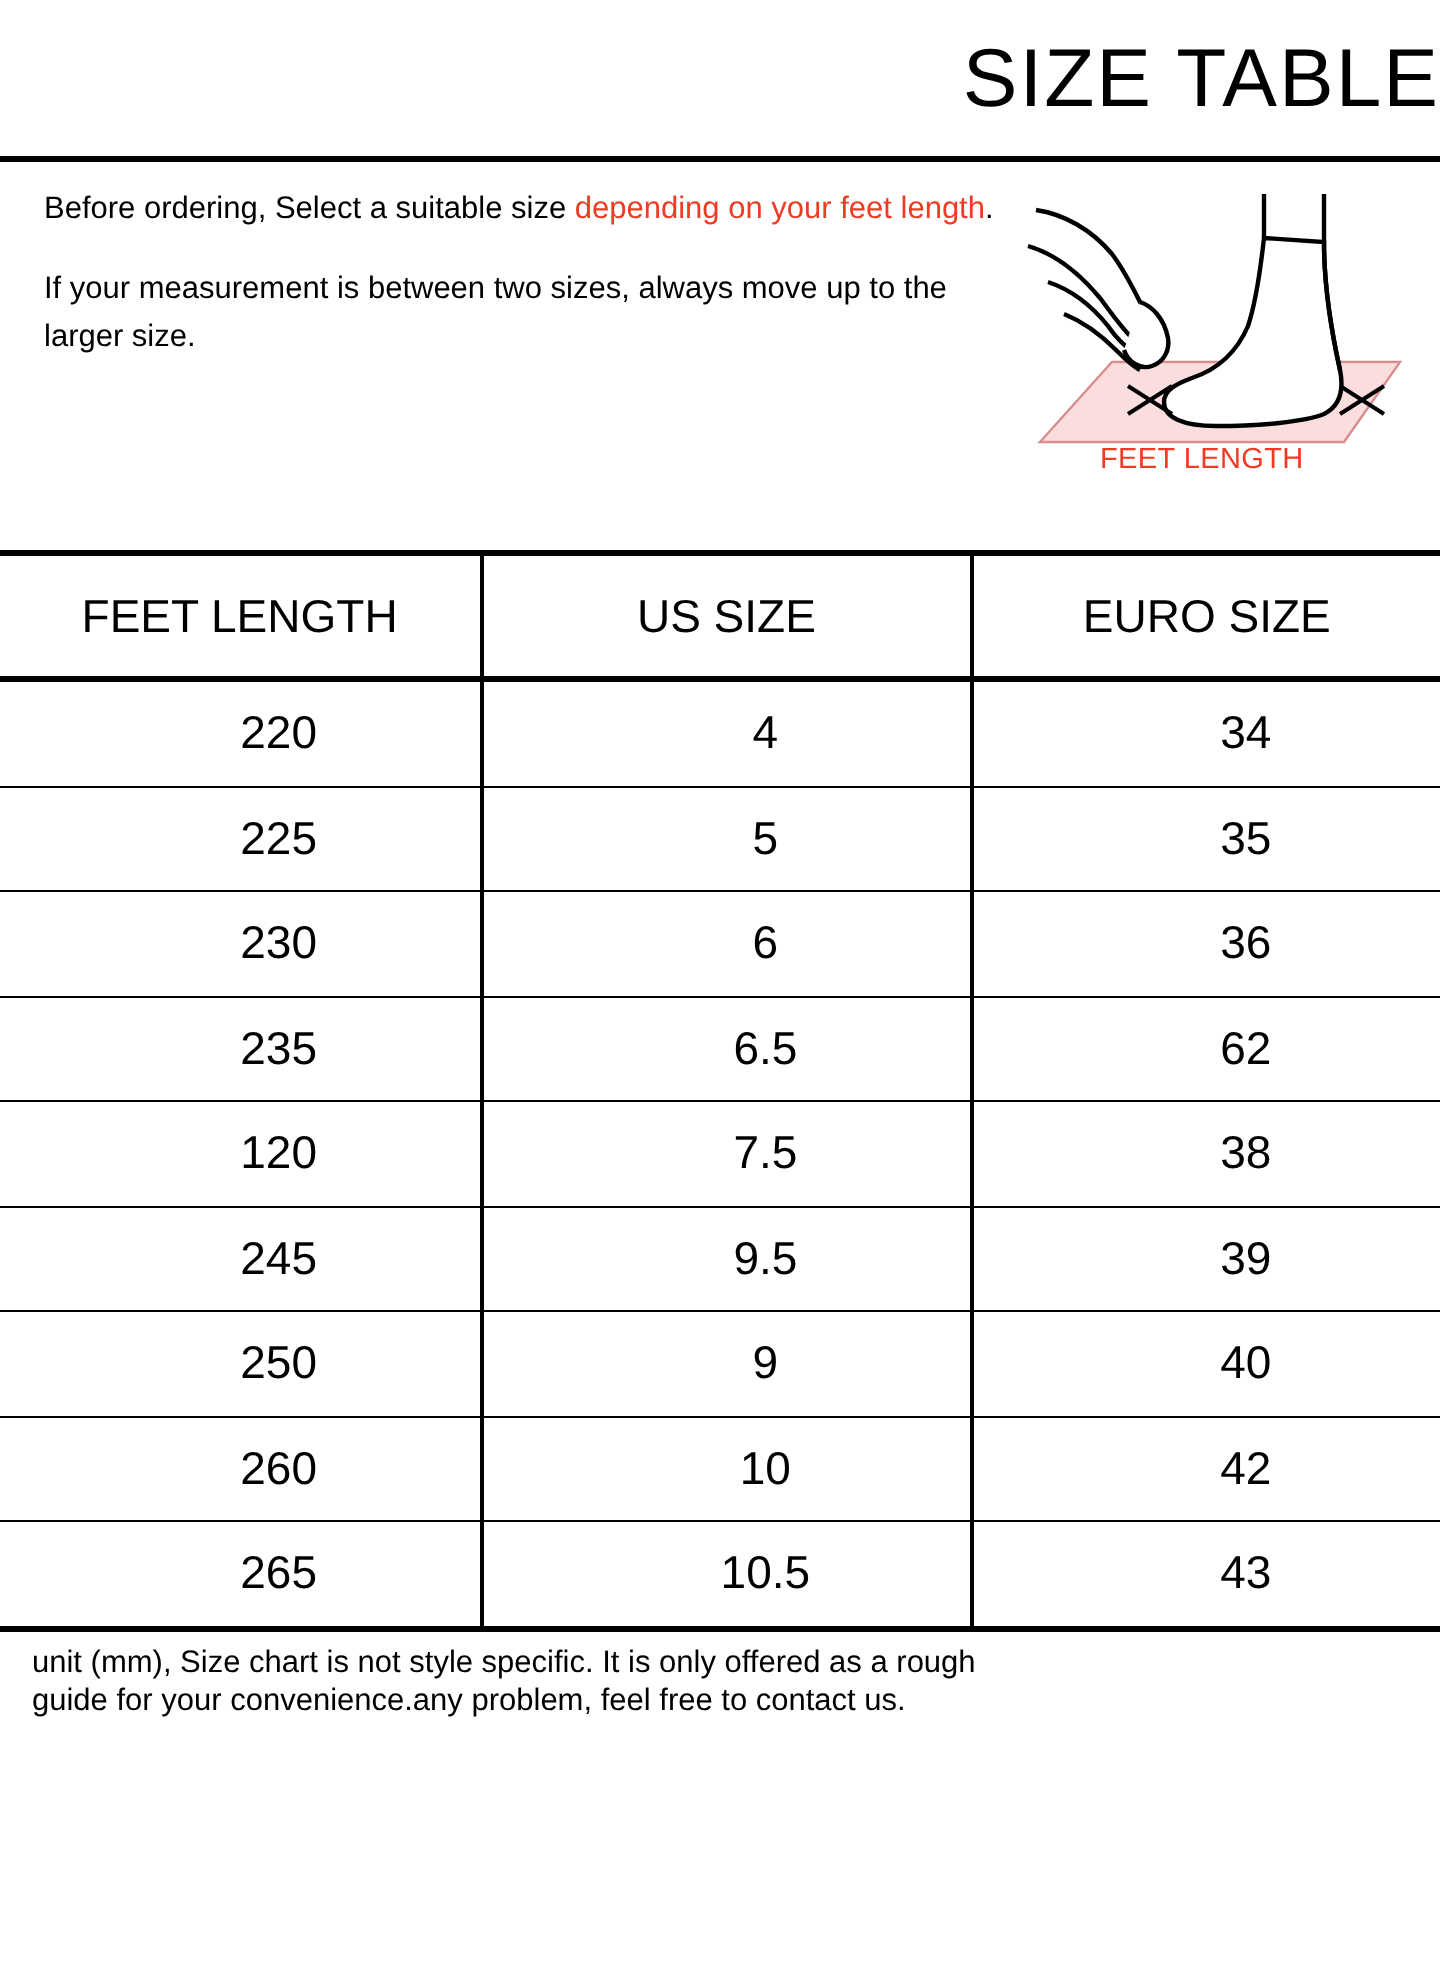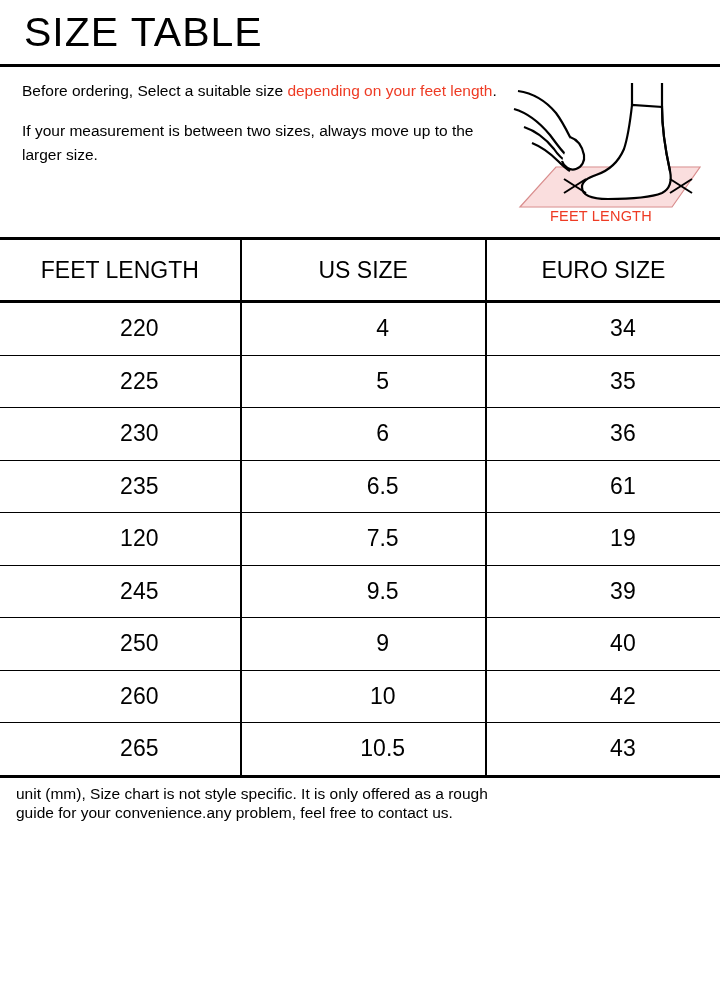--- a/index.html
+++ b/index.html
@@ -18,43 +18,43 @@
 
   .page {
     width: 720px;
     height: 988px;
     position: relative;
     box-sizing: border-box;
   }
 
   
   .title-wrap {
-    height: 64px;
+    height: 78px;
     display: flex;
     align-items: center;
-    justify-content: flex-start;
+    justify-content: flex-end;
     margin-left: 24px;
   }
   .title {
     font-size: 41px;
     letter-spacing: 1px;
     font-weight: 400;
     font-family: "Liberation Sans", sans-serif;
   }
   .rule {
     width: 100%;
     height: 3px;
     background: #000;
   }
 
   
   .intro {
     position: relative;
     padding: 12px 0 10px 0;
-    height: 170px;
+    height: 194px;
     box-sizing: border-box;
   }
   .intro-text {
     width: 500px;
     padding-left: 22px;
     box-sizing: border-box;
   }
   .intro-line {
     font-size: 15.5px;
     line-height: 24px;
@@ -190,26 +190,26 @@
             <td>35</td>
           </tr>
           <tr>
             <td>230</td>
             <td>6</td>
             <td>36</td>
           </tr>
           <tr>
             <td>235</td>
             <td>6.5</td>
-            <td>61</td>
+            <td>62</td>
           </tr>
           <tr>
             <td>120</td>
             <td>7.5</td>
-            <td>19</td>
+            <td>38</td>
           </tr>
           <tr>
             <td>245</td>
             <td>9.5</td>
             <td>39</td>
           </tr>
           <tr>
             <td>250</td>
             <td>9</td>
             <td>40</td>

